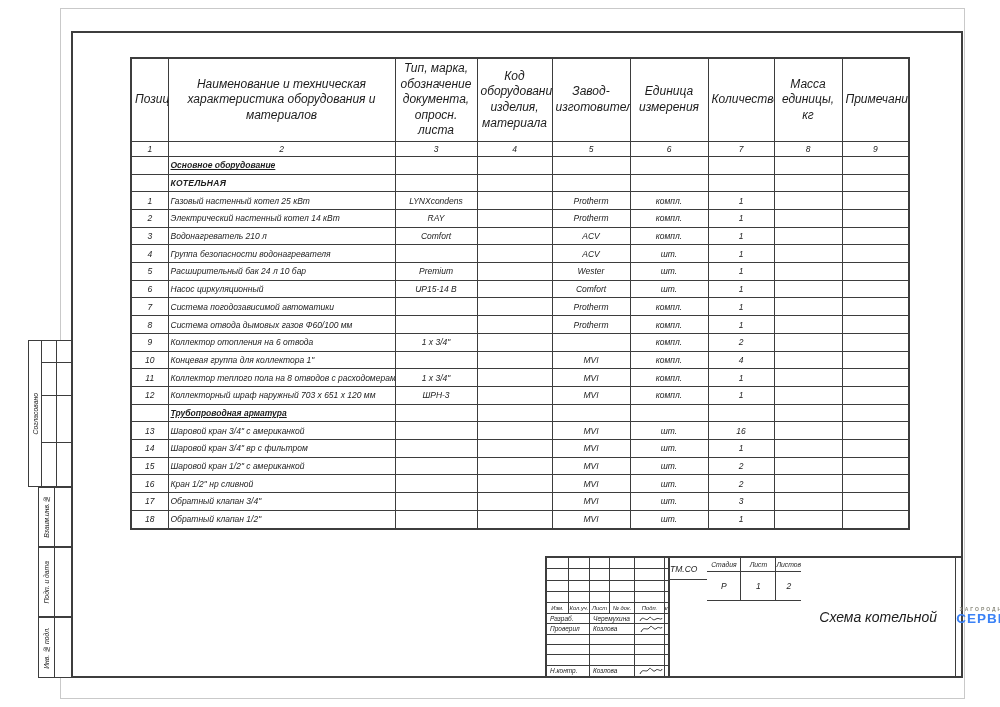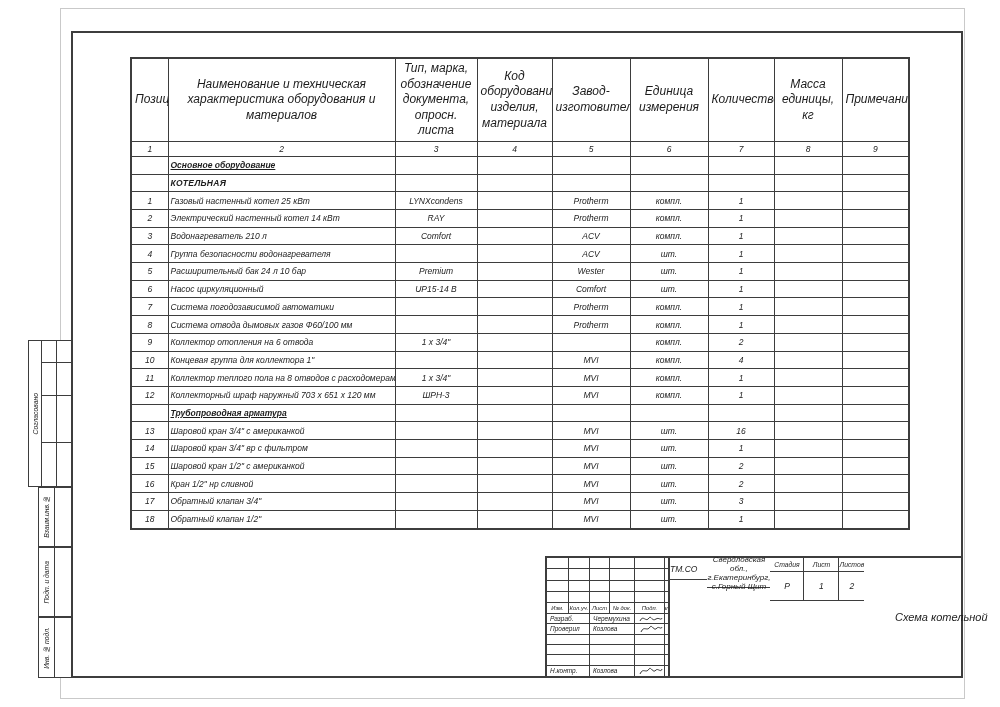--- a/index.html
+++ b/index.html
@@ -40,21 +40,21 @@
   .tb-mid{height:43px;border-bottom:1px solid #3d3d3d;display:flex;box-sizing:border-box;}
   .tb-obj{width:155px;border-right:1px solid #3d3d3d;display:flex;align-items:center;justify-content:center;font-size:8.5px;box-sizing:border-box;}
   .slr{flex:1;display:flex;flex-direction:column;}
   .slr-head{height:14px;display:grid;grid-template-columns:34px 35px 1fr;font-size:6.8px;}
   .slr-head span{border-right:1px solid #3d3d3d;border-bottom:1px solid #3d3d3d;display:flex;align-items:center;justify-content:center;}
   .slr-head span:last-child{border-right:none;}
   .slr-vals{flex:1;display:grid;grid-template-columns:34px 35px 1fr;font-size:8.5px;}
   .slr-vals span{border-right:1px solid #3d3d3d;display:flex;align-items:center;justify-content:center;}
   .slr-vals span:last-child{border-right:none;}
   .tb-bot{flex:1;display:flex;}
-  .tb-doc{width:155px;border-right:1px solid #3d3d3d;display:flex;align-items:center;justify-content:center;font-size:11px;box-sizing:border-box;}
+  .tb-doc{width:155px;border-right:1px solid #3d3d3d;display:flex;align-items:center;justify-content:center;font-size:14px;box-sizing:border-box;}
   .tb-logo{flex:1;display:flex;flex-direction:column;align-items:center;justify-content:center;font-style:normal;}
   .logo-top{font-size:5px;letter-spacing:2px;color:#8d8d80;font-weight:bold;line-height:1;}
   .logo-main{font-size:13.5px;font-weight:bold;letter-spacing:1px;line-height:1.1;}
 
   
   .vstamp{position:absolute;border:1px solid #3d3d3d;box-sizing:border-box;background:#fff;display:flex;}
   .vlabel{border-right:1px solid #3d3d3d;display:flex;align-items:center;justify-content:center;box-sizing:border-box;}
   .vtext{writing-mode:vertical-rl;transform:rotate(180deg);font-size:6.8px;font-style:italic;white-space:nowrap;}
   .sogl{left:28px;top:340px;width:44px;height:147px;}
   .sogl .vlabel{width:13px;}
@@ -425,21 +425,20 @@
       <div>
           <svg class="sig-svg" width="24" height="9" viewBox="0 0 24 9">
             <path d="M1,8 C4,1 7,8 10,3 C12,0 14,8 17,4 C19,2 22,7 23,3" stroke="#222" fill="none" stroke-width="0.9"></path>
           </svg>
         </div>
       <div>07.20</div>
     </div>
   </div>
   <div class="tb-right">
     <div class="tb-code">ТМ.СО</div>
-    <div class="tb-addr">Свердловская обл., г.Екатеринбург, с.Горный Щит</div>
     <div class="tb-mid">
       <div class="slr">
         <div class="slr-head">
           <span>Стадия</span>
           <span>Лист</span>
           <span>Листов</span>
         </div>
         <div class="slr-vals">
           <span>Р</span>
           <span>1</span>

